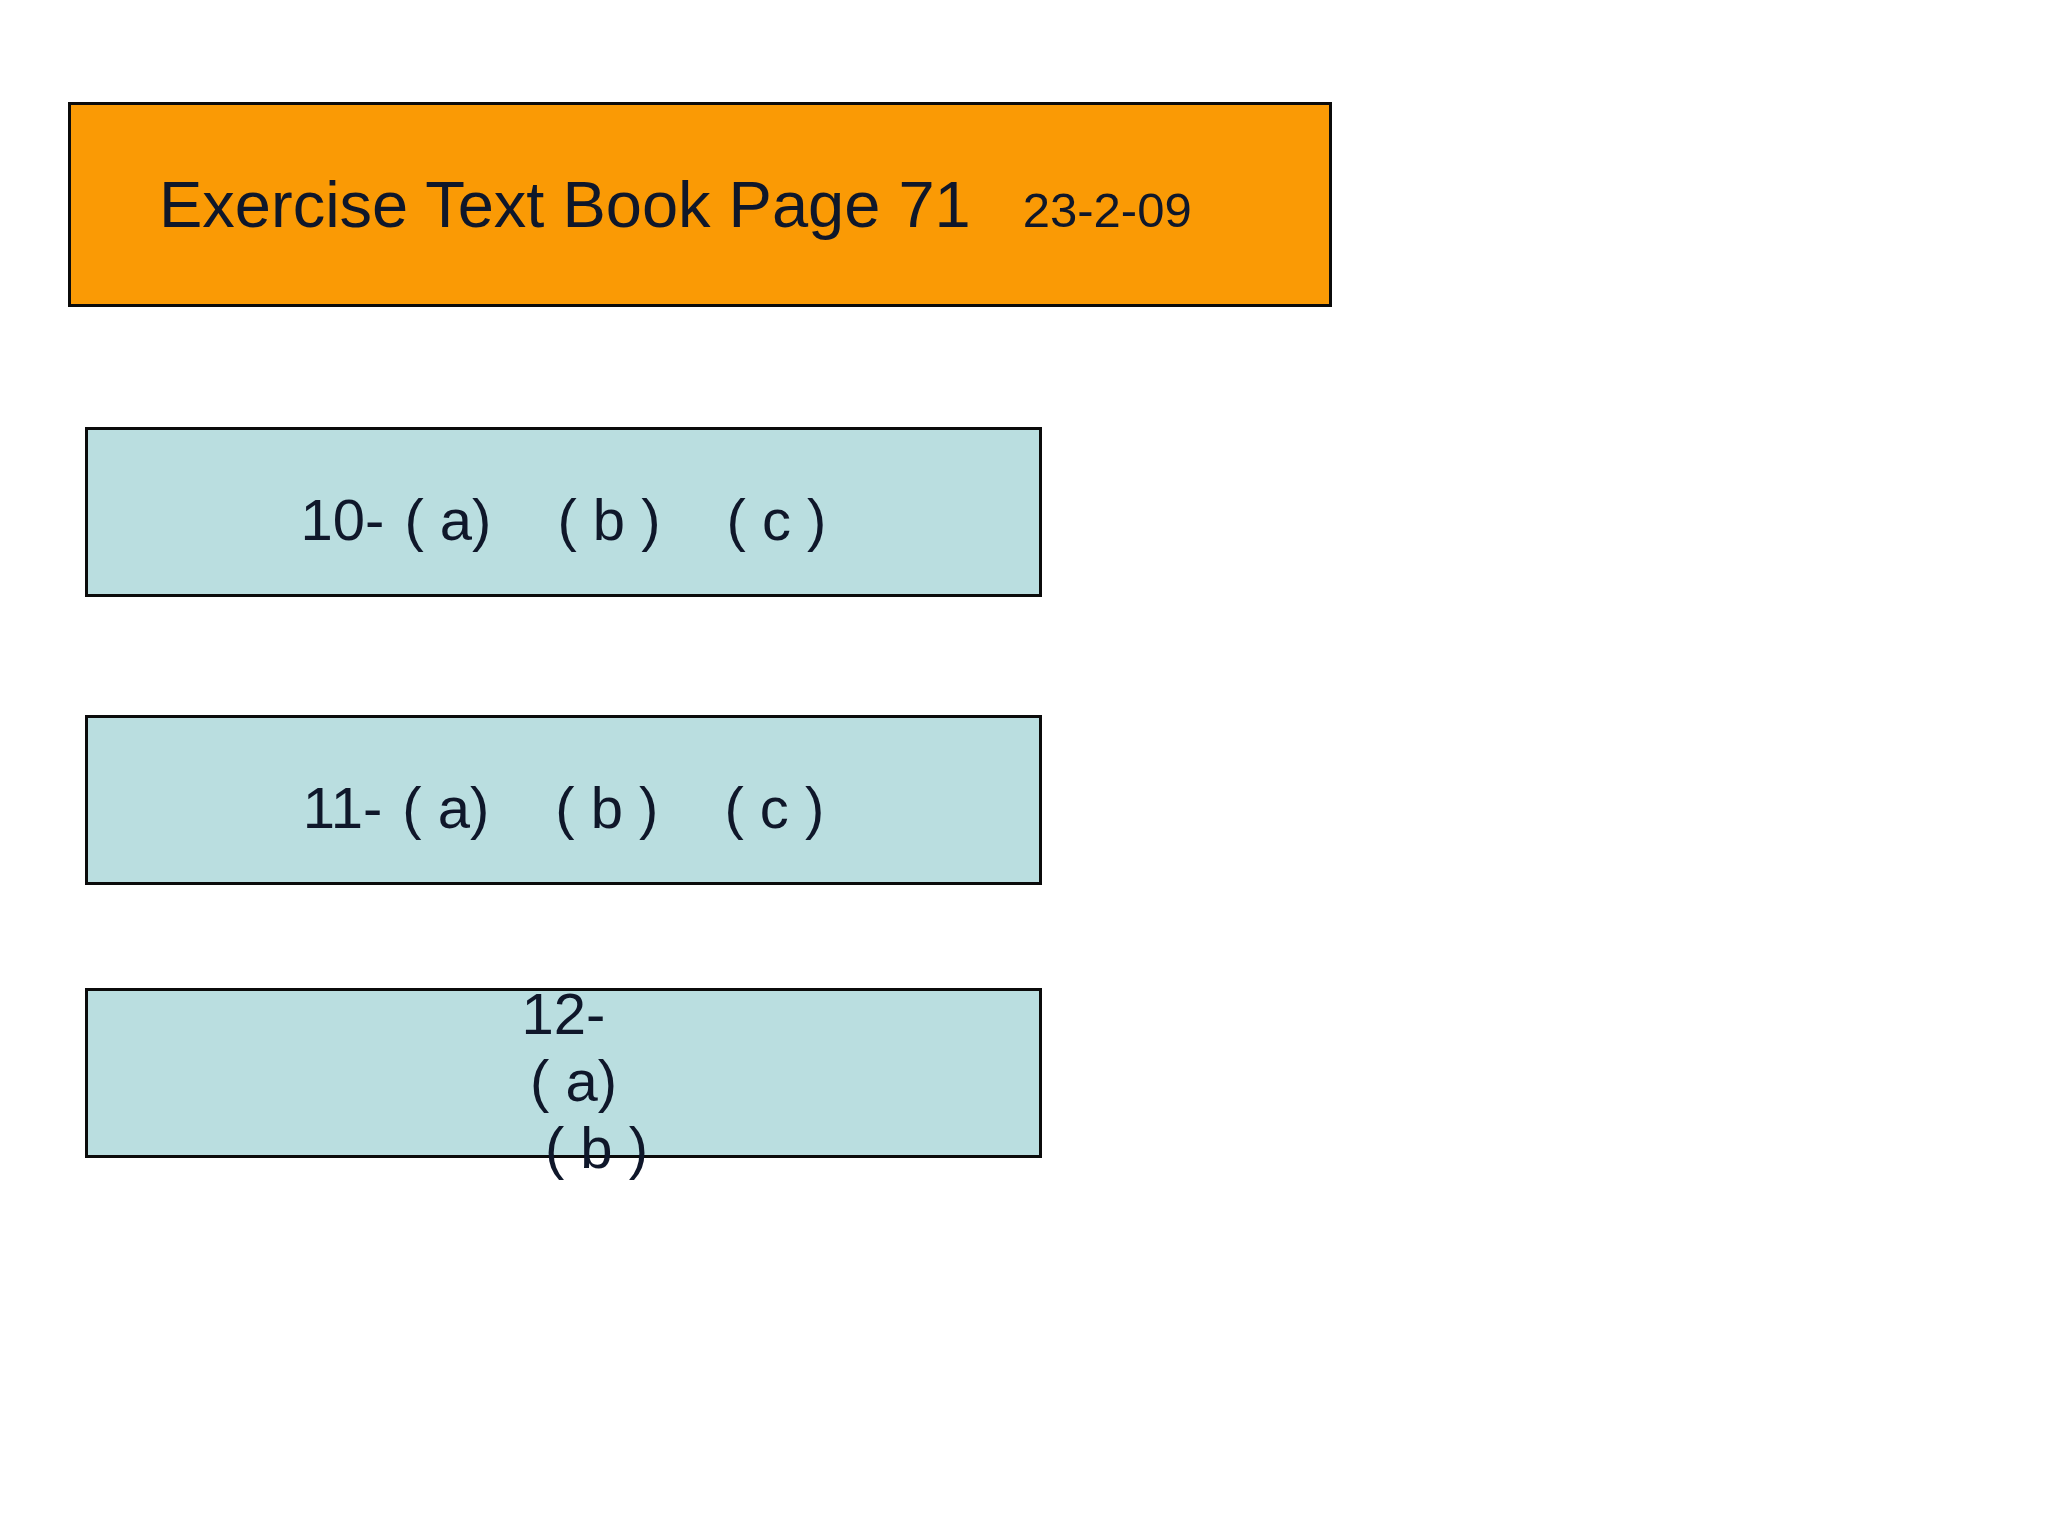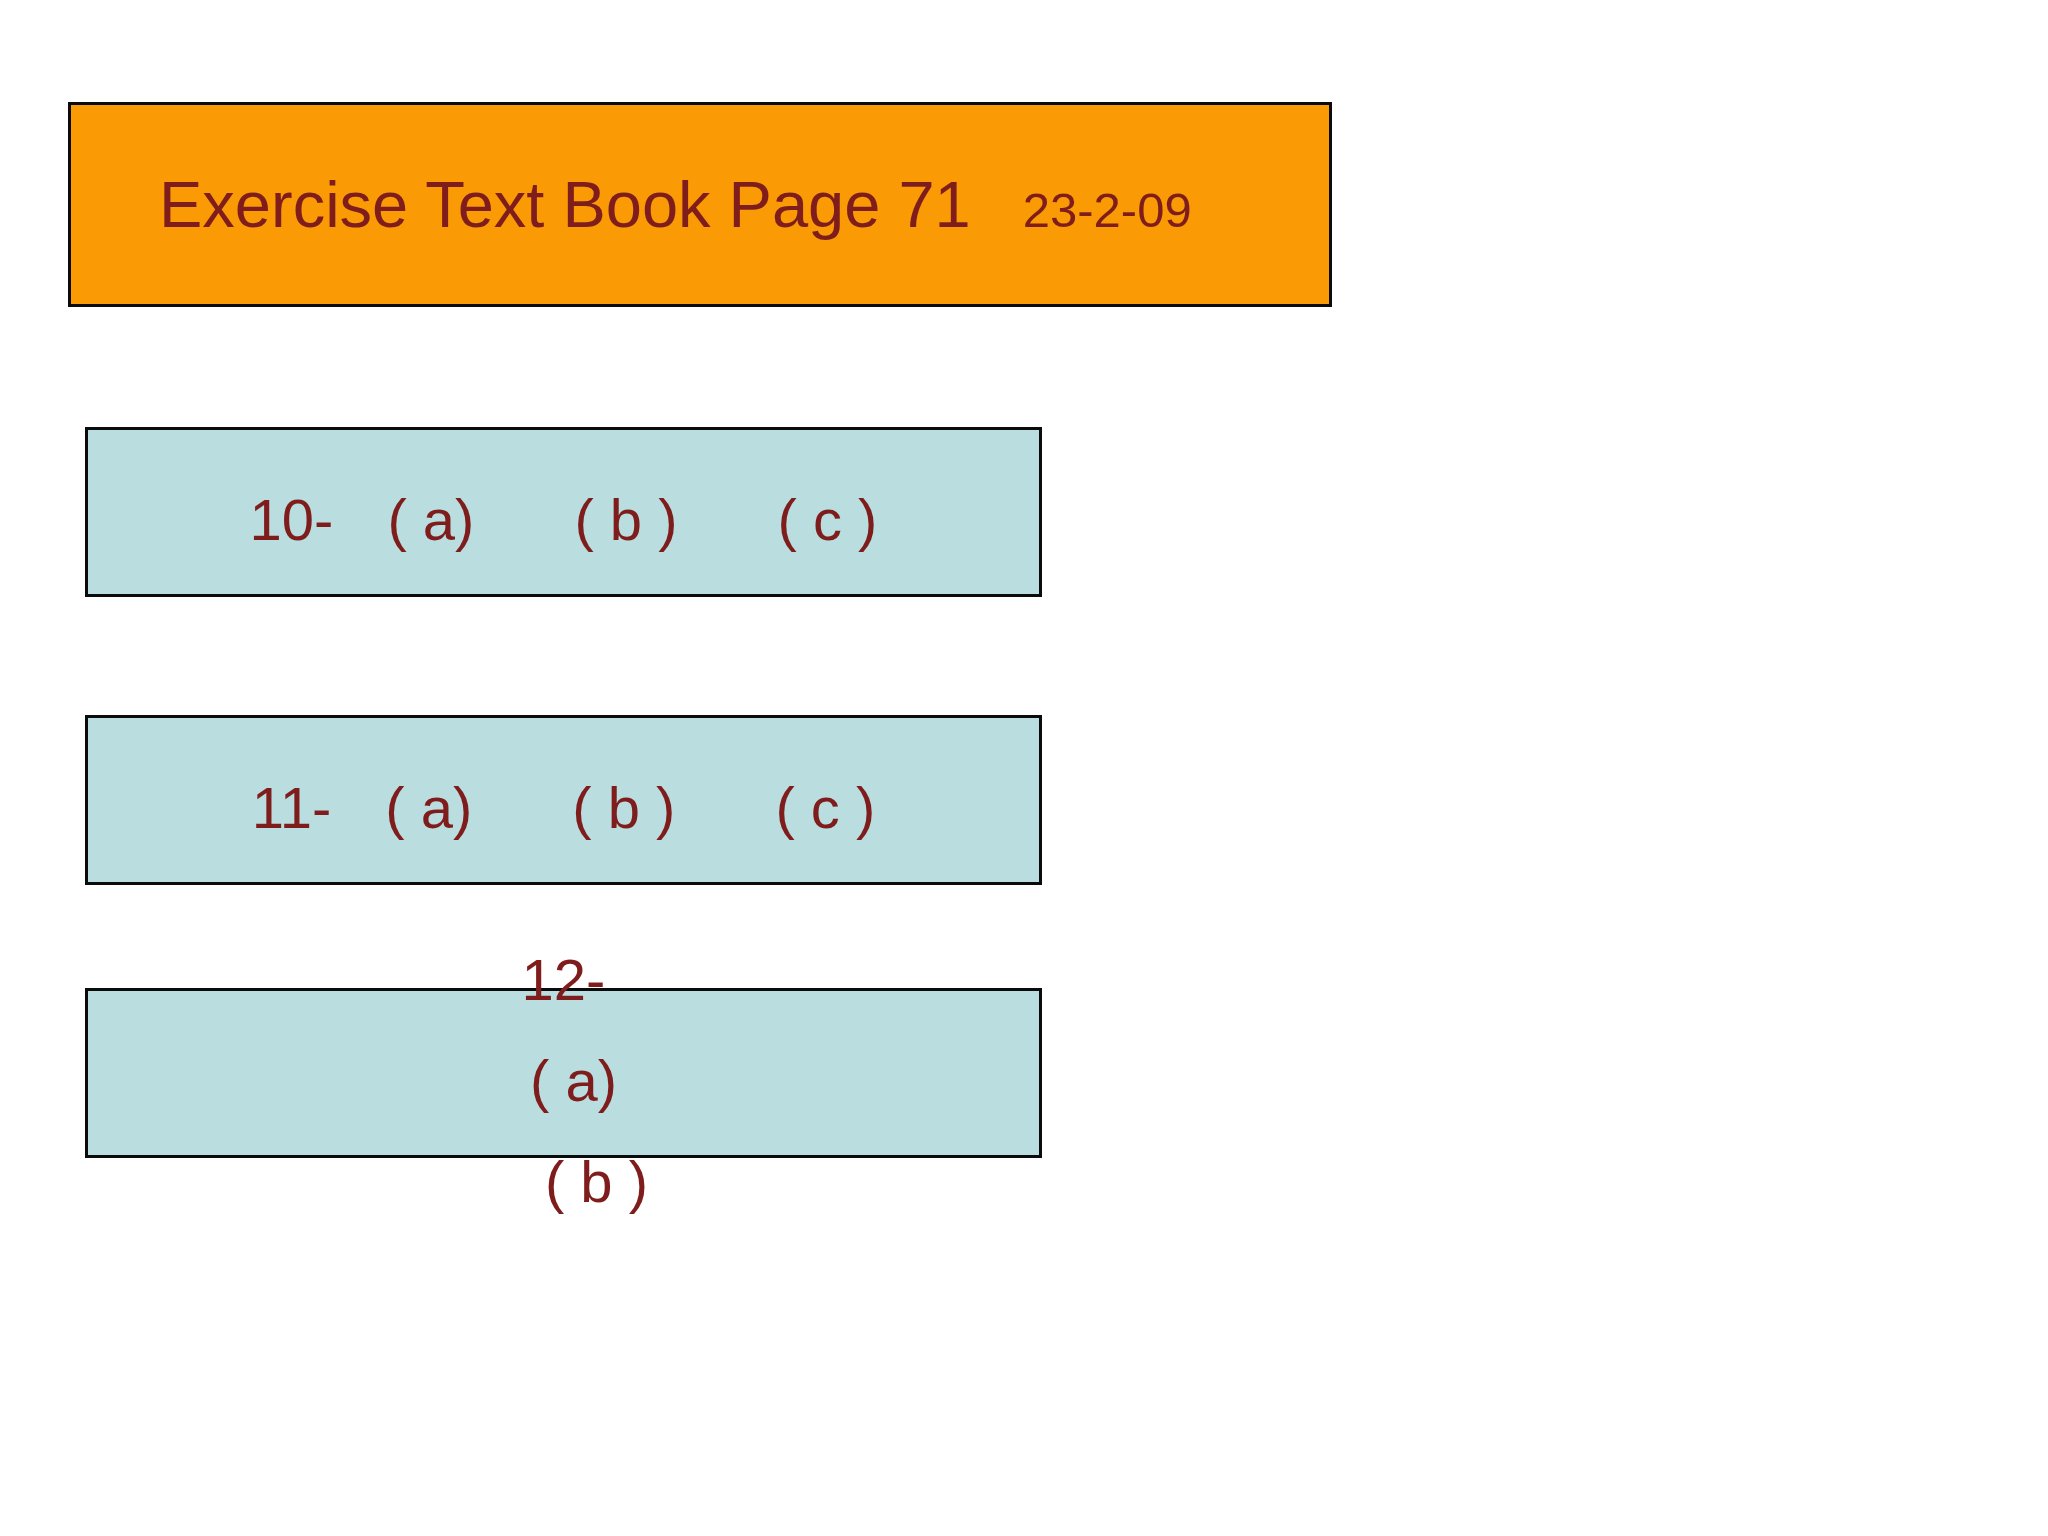--- a/index.html
+++ b/index.html
@@ -7,21 +7,21 @@
     padding: 0;
     background: #ffffff;
   }
   .slide {
     position: relative;
     width: 2048px;
     height: 1536px;
     background: #ffffff;
     overflow: hidden;
     font-family: "Liberation Sans", "DejaVu Sans", sans-serif;
-    color: #7f1d1d;
+    color: #0f172a;
   }
   .header-banner {
     position: absolute;
     left: 68px;
     top: 102px;
     width: 1264px;
     height: 205px;
     box-sizing: border-box;
     border: 3px solid #0b0b0b;
     line-height: 199px;            
@@ -42,21 +42,20 @@
     left: 85px;
     width: 957px;
     height: 170px;
     box-sizing: border-box;
     border: 3px solid #0b0b0b;
     display: flex;
     align-items: center;
     justify-content: center;
     padding-top: 14px;             
     font-size: 58px;
-    gap: 34px;
   }
   .exercise-box.pos-1 { top: 427px; }
   .exercise-box.pos-2 { top: 715px; }
   .exercise-box.pos-3 { top: 988px; }
   .exercise-number {
     white-space: pre;
   }
   .exercise-part {
     white-space: pre;
   }

